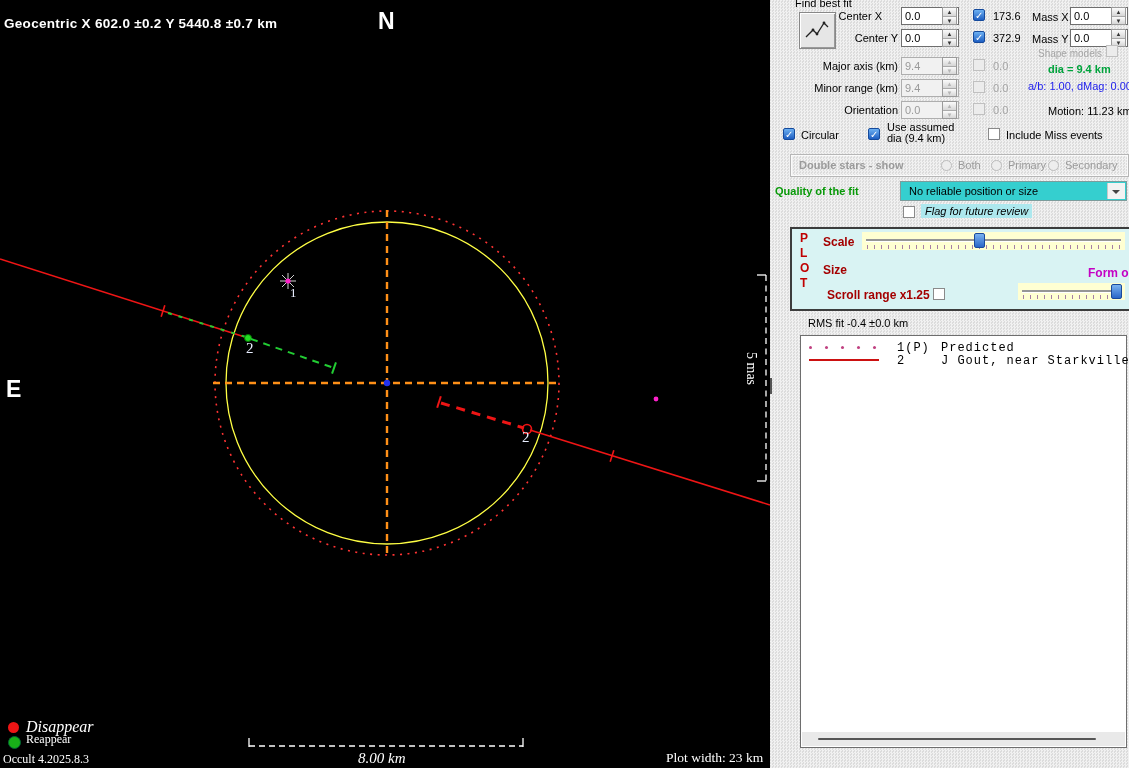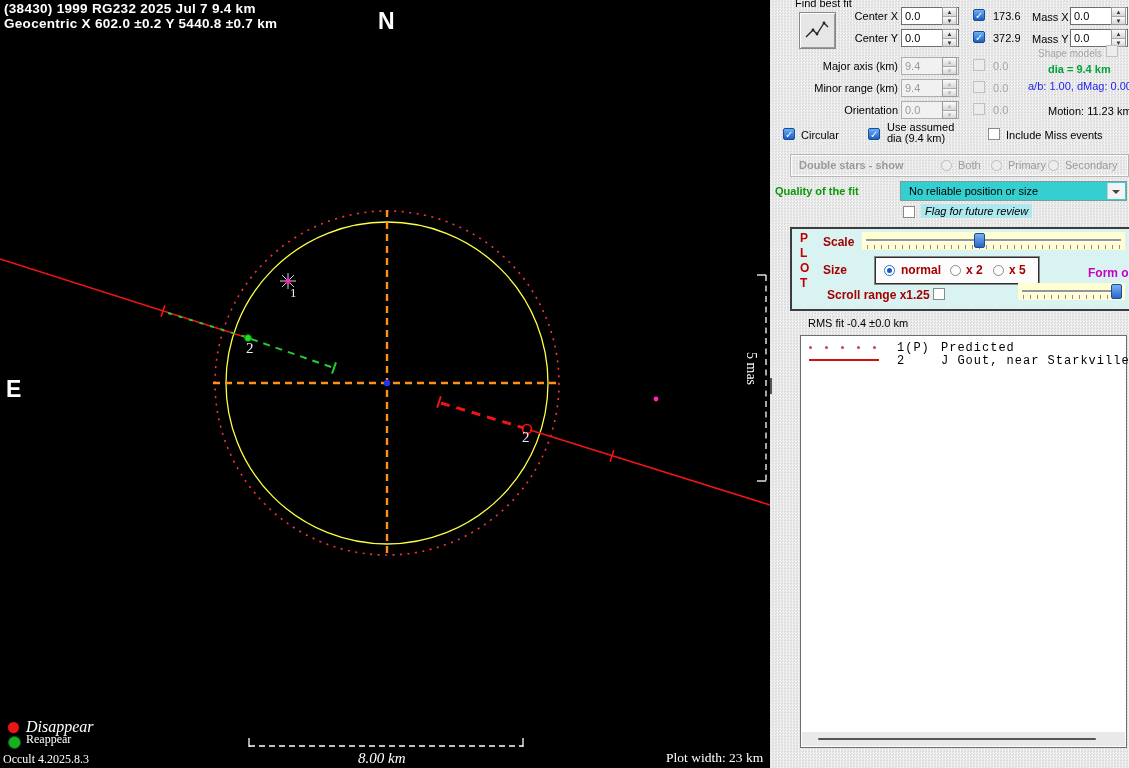--- a/index.html
+++ b/index.html
@@ -119,21 +119,20 @@
 
       <line x1="766" y1="275" x2="766" y2="481" stroke="#fff" stroke-width="1.3" stroke-dasharray="6 4.5"></line>
       <line x1="757" y1="275" x2="766" y2="275" stroke="#fff" stroke-width="1.3"></line>
       <line x1="757" y1="481" x2="766" y2="481" stroke="#fff" stroke-width="1.3"></line>
 
       <line x1="249" y1="746" x2="523" y2="746" stroke="#fff" stroke-width="1.3" stroke-dasharray="6 4"></line>
       <line x1="249" y1="738" x2="249" y2="747" stroke="#fff" stroke-width="1.3"></line>
       <line x1="523" y1="738" x2="523" y2="747" stroke="#fff" stroke-width="1.3"></line>
     </svg>
 
-    <div class="ptxt title" style="left:4px;top:1px;">(38430) 1999 RG232  2025 Jul 7   9.4 km</div>
     <div class="ptxt title" style="left:4px;top:16px;">Geocentric  X  602.0 ±0.2  Y 5440.8 ±0.7 km</div>
     <div class="ptxt cardinal" style="left:378px;top:8px;">N</div>
     <div class="ptxt cardinal" style="left:6px;top:376px;">E</div>
     <div class="ptxt serif" style="left:759px;top:352px;font-size:14px;transform:rotate(90deg);transform-origin:left top;">5 mas</div>
     <div class="ptxt chordlbl" style="left:290px;top:285px;font-size:13px;">1</div>
     <div class="ptxt chordlbl" style="left:246px;top:340px;">2</div>
     <div class="ptxt chordlbl" style="left:522px;top:429px;">2</div>
     <div class="ptxt serif" style="left:358px;top:750px;font-style:italic;font-size:15px;">8.00 km</div>
     <div class="ptxt serif" style="left:666px;top:750px;font-size:13.5px;">Plot width: 23 km</div>
 
@@ -150,21 +149,21 @@
     <div class="lbl" style="left:25px;top:-3px;">Find best fit</div>
     <div class="fitbtn">
       <svg width="33" height="33">
         <polyline points="6,24 13,17 17,21 24,10 28,14" fill="none" stroke="#222" stroke-width="1.3"></polyline>
         <circle cx="13" cy="17" r="1.4" fill="#222"></circle>
           <circle cx="17" cy="21" r="1.4" fill="#222"></circle>
         <circle cx="24" cy="10" r="1.4" fill="#222"></circle>
       </svg>
     </div>
 
-    <div class="lbl r" style="left:20px;top:10px;width:108px;">Center X</div>
+    <div class="lbl r" style="left:4px;top:10px;width:108px;">Center X</div>
     <input class="field" style="left: 131px; top: 7px; width: 38px;" value="0.0">
     <div class="spin" style="left:172px;top:7px;">
         <div class="up">▲</div>
         <div class="dn">▼</div>
       </div>
     <div class="cb on" style="left:203px;top:9px;"></div>
     <div class="lbl" style="left:223px;top:10px;">173.6</div>
     <div class="lbl" style="left:262px;top:11px;">Mass X</div>
     <input class="field" style="left: 300px; top: 7px; width: 38px;" value="0.0">
     <div class="spin" style="left:341px;top:7px;">
@@ -252,28 +251,20 @@
       <div class="plotletter" style="top:47px;">T</div>
 
       <div class="redlbl" style="left:31px;top:6px;">Scale</div>
       <div class="slider" style="left:70px;top:3px;width:263px;height:18px;">
         <div class="groove"></div>
         <div class="ticks"></div>
         <div class="thumb" style="left:112px;"></div>
       </div>
 
       <div class="redlbl" style="left:31px;top:34px;">Size</div>
-      <div id="sizegroup">
-        <div class="radio sel" style="left:8px;top:7px;"></div>
-        <div class="redlbl" style="left:25px;top:5px;">normal</div>
-        <div class="radio" style="left:74px;top:7px;background:#fff;border:1px solid #8a8a8a;"></div>
-        <div class="redlbl" style="left:90px;top:5px;">x 2</div>
-        <div class="radio" style="left:117px;top:7px;background:#fff;border:1px solid #8a8a8a;"></div>
-        <div class="redlbl" style="left:133px;top:5px;">x 5</div>
-      </div>
       <div class="redlbl magenta" style="left:248px;top:37px;">Form opacity</div>
 
       <div class="redlbl" style="left:35px;top:59px;">Scroll range x1.25</div>
       <div class="cb off" style="left:141px;top:59px;"></div>
       <div class="slider" style="left:226px;top:54px;width:107px;height:17px;">
         <div class="groove"></div>
         <div class="ticks"></div>
         <div class="thumb" style="left:93px;"></div>
       </div>
     </div>

